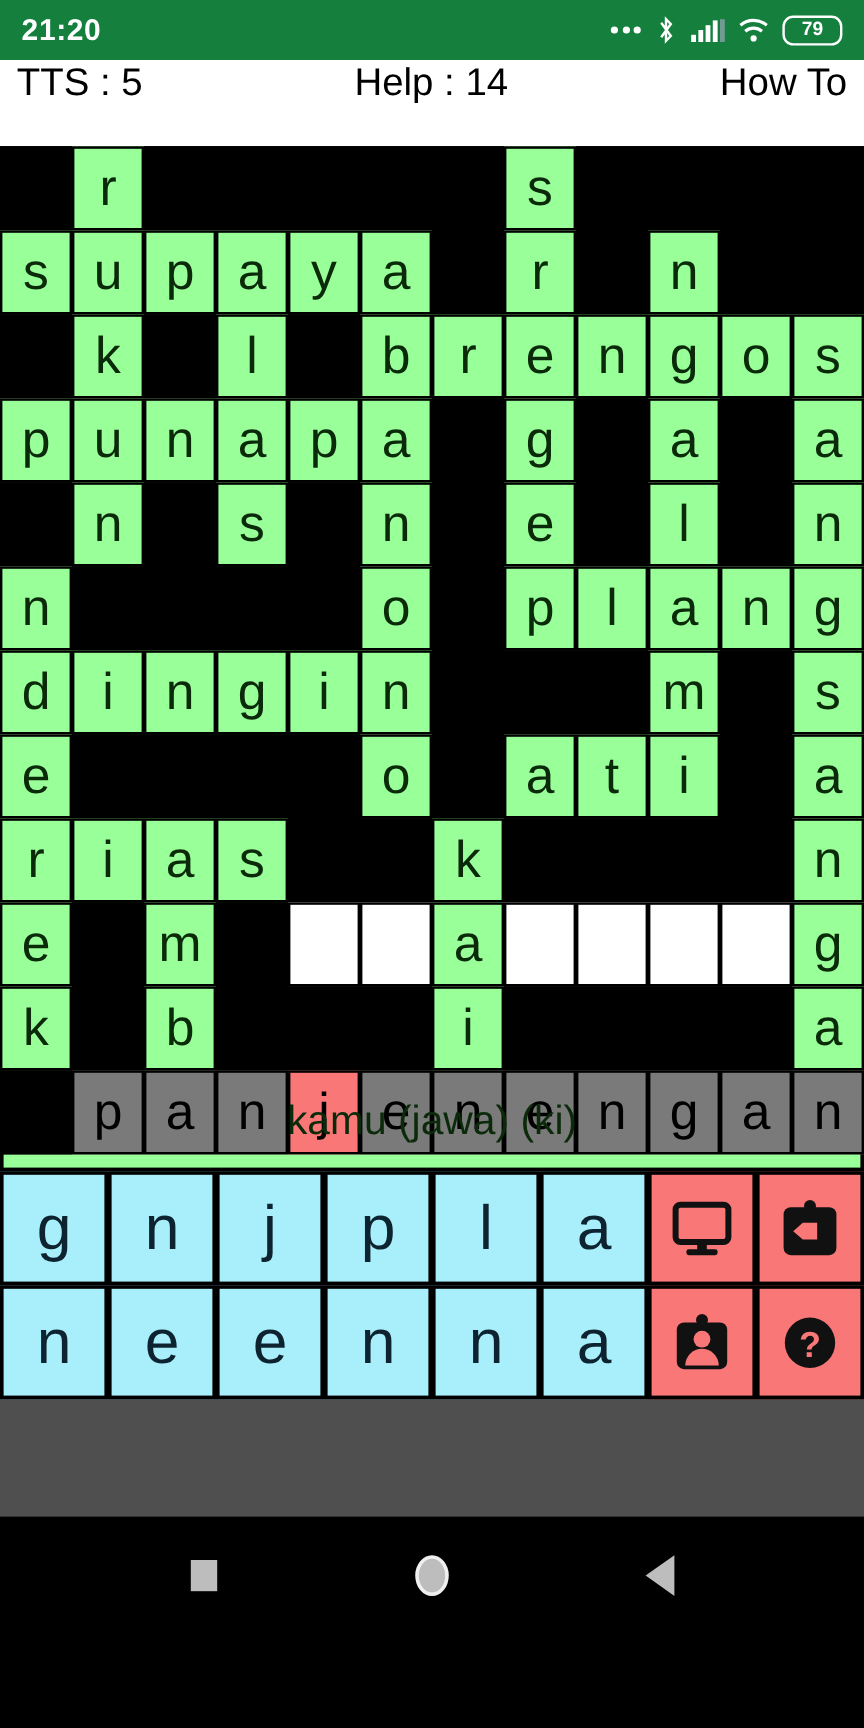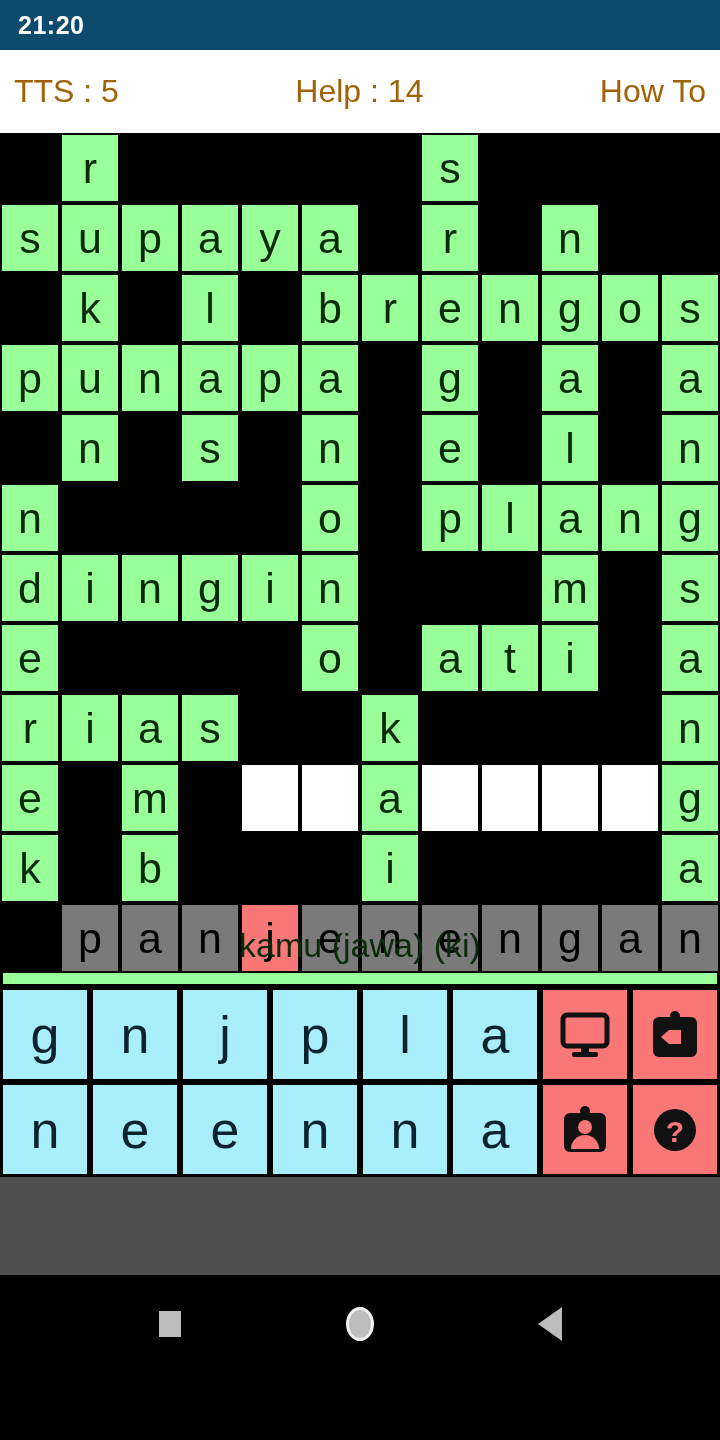--- a/index.html
+++ b/index.html
@@ -6,21 +6,21 @@
   html, body {
     width:720px; height:1440px;
     background:#000;
     font-family:"Liberation Sans", sans-serif;
     overflow:hidden;
   }
 
   
   #statusbar{
     height:50px; width:720px;
-    background:#0c4a6e;
+    background:#15803d;
     display:flex; align-items:center;
     padding:0 18px;
     color:#ffffff;
   }
   #clock{ font-size:25px; font-weight:bold; letter-spacing:.5px; }
   #status-icons{ margin-left:auto; display:flex; align-items:center; gap:11px; }
   .sicon{ display:flex; align-items:center; }
   .dots{ display:flex; gap:3.5px; }
   .dots i{ width:6px; height:6px; border-radius:50%; background:#fff; display:block; }
   .bars{ display:flex; align-items:flex-end; gap:2px; height:19px; }
@@ -33,23 +33,23 @@
   #battery{
     border:2px solid #fff; border-radius:9px;
     min-width:50px; height:25px;
     display:flex; align-items:center; justify-content:center;
     font-size:16px; font-weight:bold; color:#fff;
     padding:0 5px;
   }
 
   
   #appbar{
-    height:83px; width:720px; background:#ffffff;
-    display:flex; align-items:center;
-    color:#a16207; font-size:32px;
+    height:72px; width:720px; background:#ffffff;
+    display:flex; align-items:flex-start;
+    color:#000000; font-size:32px;
   }
   #appbar > div{ display:flex; align-items:center; }
   #tts-label{ padding-left:14px; }
   #help-label{ margin:0 auto; }
   #howto-btn{ padding-right:14px; }
 
   
   #grid{
     width:720px; height:770px;
     background:#000;
@@ -115,20 +115,47 @@
     border-top:17px solid transparent;
     border-bottom:17px solid transparent;
     border-right:24px solid #bdbdbd;
   }
 </style>
 </head>
 <body>
 
 <div id="statusbar">
   <span id="clock">21:20</span>
+  <div id="status-icons">
+    <span class="sicon dots">
+        <i></i>
+        <i></i>
+        <i></i>
+      </span>
+    <span class="sicon">
+      <svg width="20" height="24" viewBox="0 0 20 24">
+          <path d="M6 6 L14 17 L10 21 L10 3 L14 7 L6 18" fill="none" stroke="#fff" stroke-width="2"></path>
+        </svg>
+    </span>
+    <span class="sicon bars">
+        <i></i>
+        <i></i>
+        <i></i>
+        <i></i>
+        <i></i>
+      </span>
+    <span class="sicon">
+      <svg width="26" height="22" viewBox="0 0 26 22">
+        <path d="M2 7 A17 17 0 0 1 24 7" fill="none" stroke="#fff" stroke-width="2.6"></path>
+        <path d="M6 12 A11 11 0 0 1 20 12" fill="none" stroke="#fff" stroke-width="2.6"></path>
+        <circle cx="13" cy="18" r="2.6" fill="#fff"></circle>
+      </svg>
+    </span>
+    <span id="battery">79</span>
+  </div>
 </div>
 
 <div id="appbar">
   <div id="tts-label">TTS : 5</div>
   <div id="help-label">Help : 14</div>
   <div id="howto-btn">How To</div>
 </div>
 
 <div id="grid">
     <div class="cell blank"></div>

